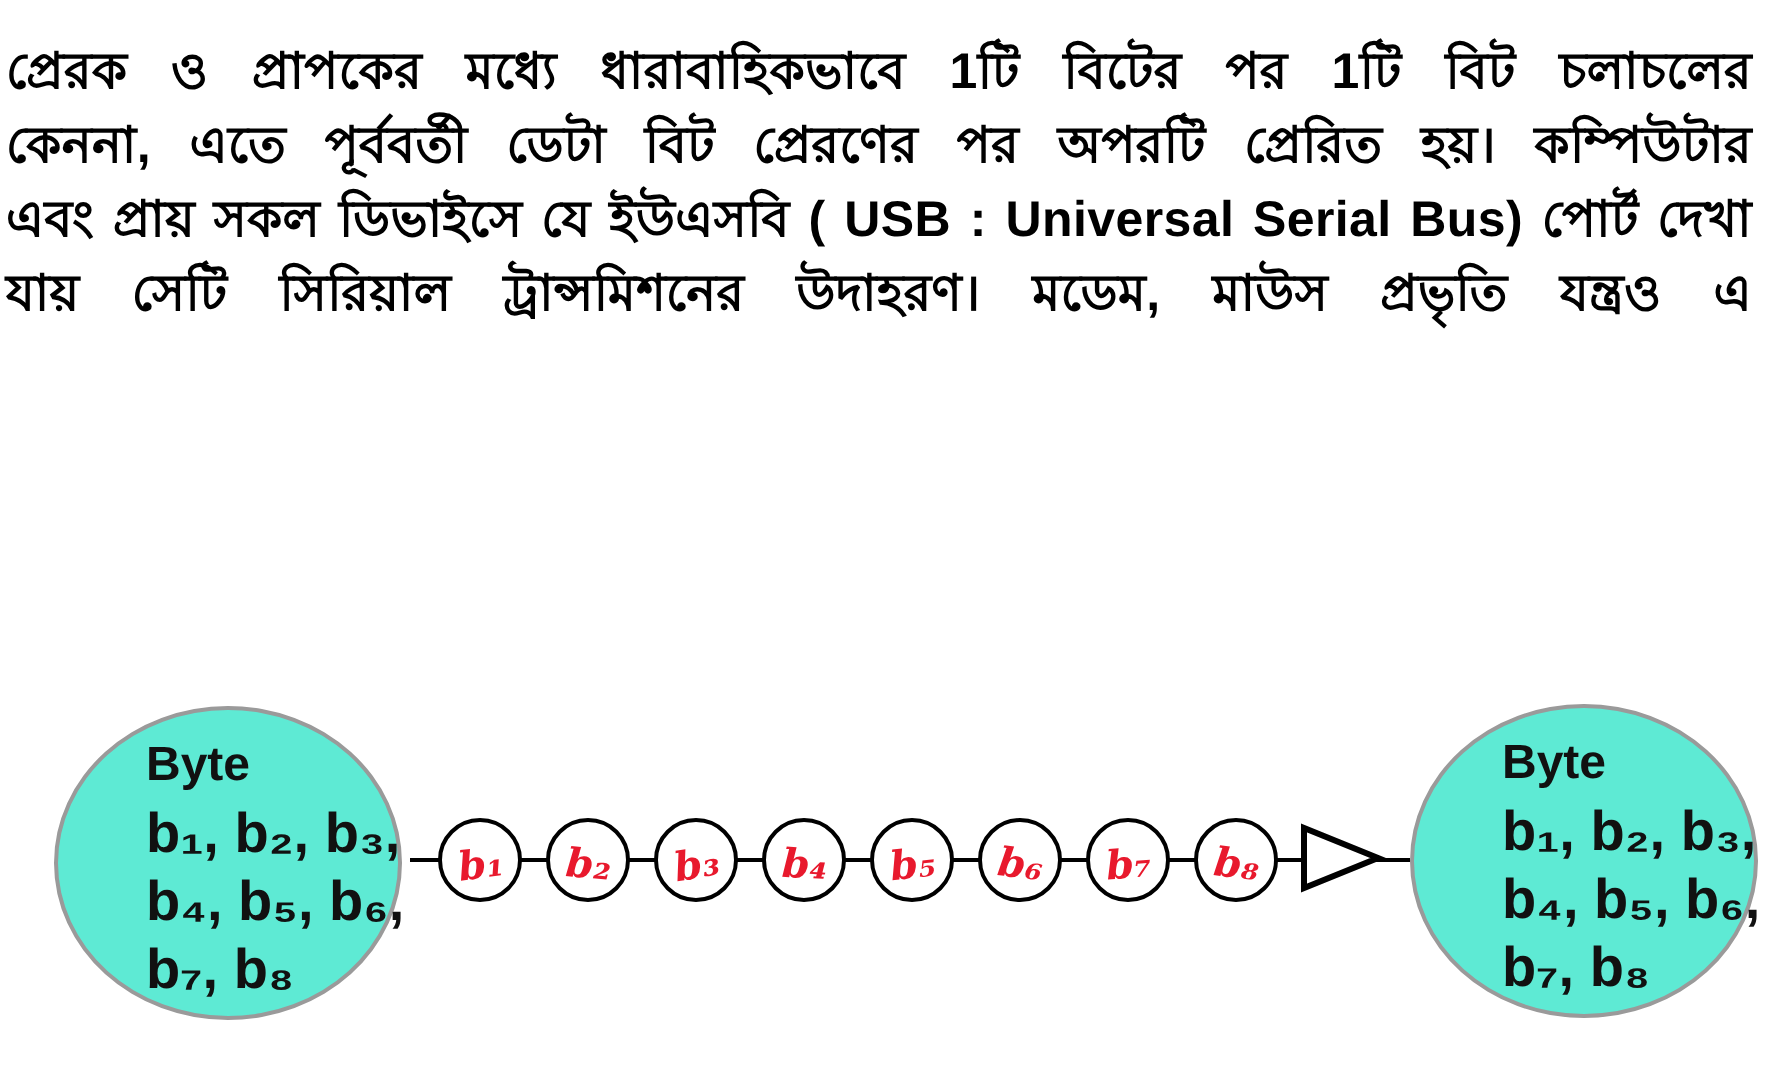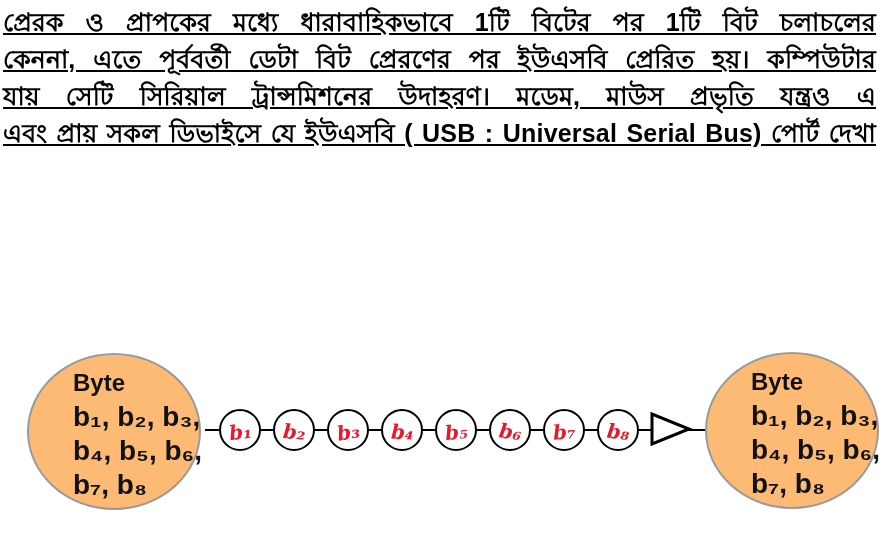--- a/index.html
+++ b/index.html
@@ -15,24 +15,23 @@
     position: relative;
     width: 890px;
     height: 538px;
     background: #ffffff;
   }
 
   
   .para {
     position: absolute;
     left: 3px;
-    top: 4px;
+    top: 18px;
     width: 873px;
     color: #000000;
-    text-decoration: underline;
   }
   .tline {
     width: 100%;
     height: 37px;
     line-height: 37px;
     font-size: 25px;
     font-weight: 600;
     color: #000;
     text-align: justify;
     text-align-last: justify;
@@ -59,21 +58,21 @@
     width: 500px;
     height: 2px;
     background: #000000;
   }
   .byte-ellipse {
     position: absolute;
     width: 174px;
     height: 157px;
     border: 2px solid #9a9a9a;
     border-radius: 50%;
-    background: #fdba74;
+    background: #5eead4;
     box-sizing: border-box;
   }
   .byte-ellipse.sender   { left: 27px;  top: 353px; }
   .byte-ellipse.receiver { left: 705px; top: 352px; }
   .byte-inner {
     padding: 11px 0 0 44px;
   }
   .byte-title {
     font-size: 24px;
     font-weight: 700;
@@ -115,23 +114,23 @@
     top: 411px;
   }
 </style>
 </head>
 <body>
 
 <div class="page">
 
   <div class="para" id="paragraph">
       <div class="tline">প্রেরক ও প্রাপকের মধ্যে ধারাবাহিকভাবে 1টি বিটের পর 1টি বিট চলাচলের</div>
-      <div class="tline">কেননা, এতে পূর্ববর্তী ডেটা বিট প্রেরণের পর ইউএসবি প্রেরিত হয়। কম্পিউটার</div>
+      <div class="tline">কেননা, এতে পূর্ববর্তী ডেটা বিট প্রেরণের পর অপরটি প্রেরিত হয়। কম্পিউটার</div>
+      <div class="tline">এবং প্রায় সকল ডিভাইসে যে ইউএসবি ( USB : Universal Serial Bus) পোর্ট দেখা</div>
       <div class="tline">যায় সেটি সিরিয়াল ট্রান্সমিশনের উদাহরণ। মডেম, মাউস প্রভৃতি যন্ত্রও এ</div>
-      <div class="tline">এবং প্রায় সকল ডিভাইসে যে ইউএসবি ( USB : Universal Serial Bus) পোর্ট দেখা</div>
     </div>
 
   <div class="diagram">
 
     <div class="wire"></div>
 
     <div class="byte-ellipse sender">
       <div class="byte-inner">
         <div class="byte-title">Byte</div>
         <div class="byte-line">b₁, b₂, b₃,</div>

